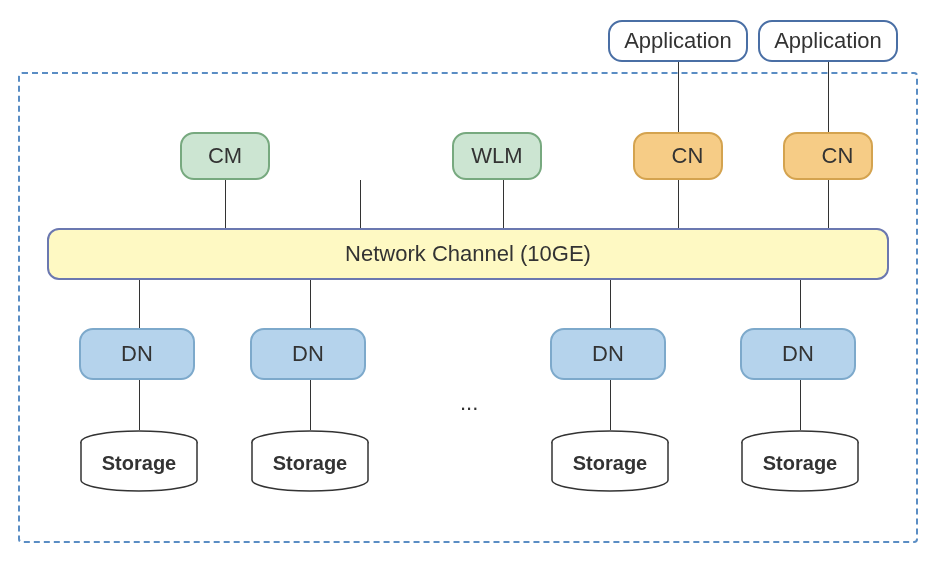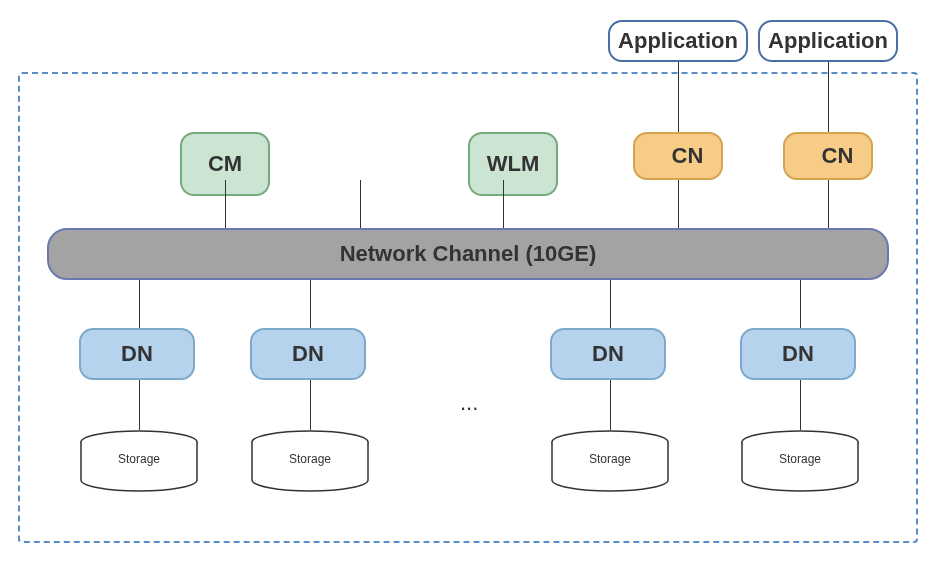--- a/index.html
+++ b/index.html
@@ -15,48 +15,47 @@
       width: 937px;
       height: 563px;
     }
     .node {
       position: absolute;
       display: flex;
       align-items: center;
       justify-content: center;
       font-size: 22px;
       color: #333;
-      font-weight: bold;
     }
     .app-box {
       background: #fff;
       border: 2px solid #4a6fa5;
       border-radius: 14px;
       width: 140px;
       height: 42px;
     }
     .green-box {
       background: #cce5d2;
       border: 2px solid #77a97f;
       border-radius: 14px;
       width: 90px;
-      height: 64px;
+      height: 48px;
     }
     .orange-box {
       background: #f6cc86;
       border: 2px solid #d4a34f;
       border-radius: 14px;
       width: 90px;
       height: 48px;
       padding-left: 19px;
     }
     .network-bar {
-      background: #a3a3a3;
+      background: #fef9c3;
       border: 2px solid #6b78b0;
-      border-radius: 20px;
+      border-radius: 12px;
       width: 842px;
       height: 52px;
       font-size: 22px;
       align-items: center;
     }
     .blue-box {
       background: #b5d3ec;
       border: 2px solid #7da9cb;
       border-radius: 14px;
       width: 116px;
@@ -66,22 +65,23 @@
       width: 120px;
       height: 60px;
       position: absolute;
     }
     .storage-cyl svg { position: absolute; top: 0; left: 0; }
     .storage-label {
       position: absolute;
       width: 100%;
       text-align: center;
       top: 22px;
-      font-size: 12px;
+      font-size: 20px;
       color: #333;
+      font-weight: bold;
     }
     .dashed-box {
       position: absolute;
       border: 2px dashed #5a8dc4;
       border-radius: 4px;
     }
     .line {
       position: absolute;
       background: #333;
     }
@@ -105,21 +105,21 @@
   <div class="node app-box" style="left:758px; top:20px;">
     <span>Application</span>
   </div>
 
   <div class="line vline" style="left:678px; top:62px; height:70px;"></div>
   <div class="line vline" style="left:828px; top:62px; height:70px;"></div>
 
   <div class="node green-box" style="left:180px; top:132px;">
     <span>CM</span>
   </div>
-  <div class="node green-box" style="left:468px; top:132px;">
+  <div class="node green-box" style="left:452px; top:132px;">
     <span>WLM</span>
   </div>
   <div class="node orange-box" style="left:633px; top:132px;">
     <span>CN</span>
   </div>
   <div class="node orange-box" style="left:783px; top:132px;">
     <span>CN</span>
   </div>
 
   <div class="line vline" style="left:225px; top:180px; height:48px;"></div>

